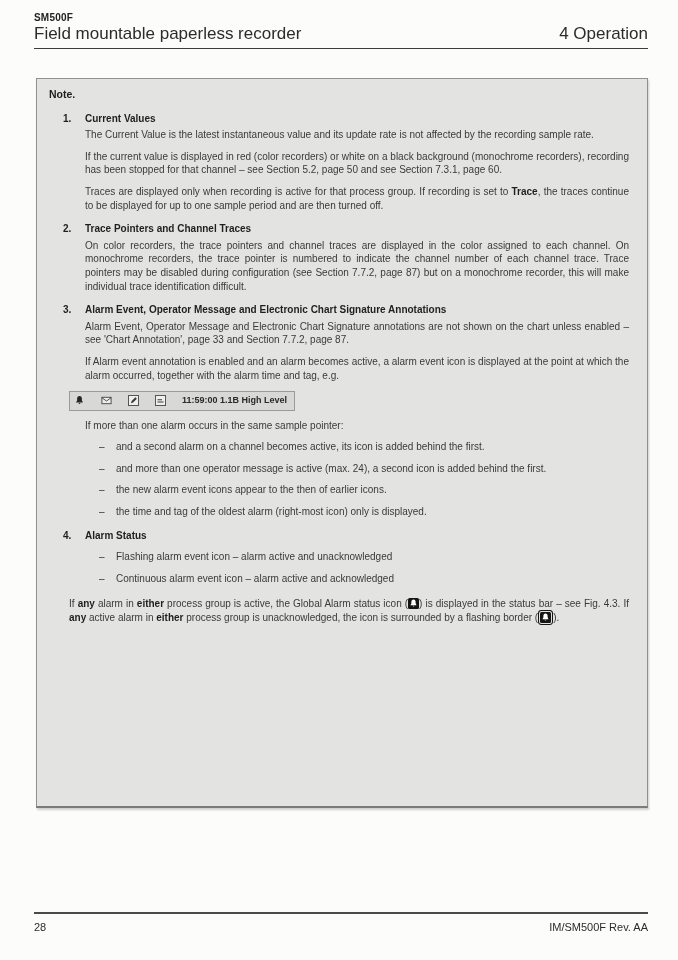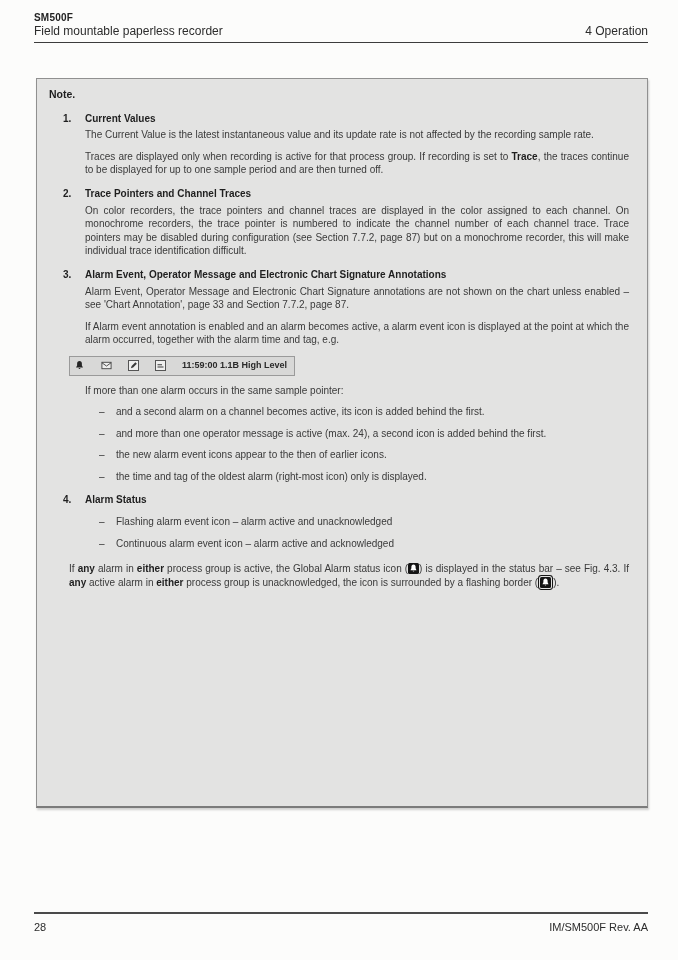--- a/index.html
+++ b/index.html
@@ -10,21 +10,21 @@
     color:#3a3a3a;
     position:relative;
     overflow:hidden;
   }
   .page-header{
     position:absolute;left:34px;right:30px;top:12px;
   }
   .hdr-product{font-size:10px;font-weight:bold;color:#222;letter-spacing:.2px;}
   .hdr-row{
     display:flex;justify-content:space-between;align-items:flex-end;
-    font-size:12px;color:#2c2c2c;
+    font-size:17px;color:#2c2c2c;
     border-bottom:1.5px solid #3c3c3c;
     padding-bottom:4px;margin-top:1px;
   }
   .note-box{
     position:absolute;left:36px;right:30px;top:78px;height:730px;
     background:#e3e3e2;
     border:1px solid #909090;
     border-bottom:2px solid #7b7b7b;
     box-shadow:1px 2px 2px rgba(0,0,0,.18);
     box-sizing:border-box;
@@ -82,20 +82,21 @@
 </div>
 
 <div class="note-box">
   <div class="note-label">Note.</div>
 
   <div class="nitem">
     <span class="nnum">1.</span>
     <div class="nbody">
       <div class="nheading">Current Values</div>
       <p class="first">The Current Value is the latest instantaneous value and its update rate is not affected by the recording sample rate.</p>
+      <p>If the current value is displayed in red (color recorders) or white on a black background (monochrome recorders), recording has been stopped for that channel – see Section 5.2, page 50 and see Section 7.3.1, page 60.</p>
       <p><span>Traces are displayed only when recording is active for that process group. If recording is set to </span><b class="inword">Trace</b><span>, the traces continue to be displayed for up to one sample period and are then turned off.</span></p>
     </div>
   </div>
 
   <div class="nitem">
     <span class="nnum">2.</span>
     <div class="nbody">
       <div class="nheading">Trace Pointers and Channel Traces</div>
       <p class="first">On color recorders, the trace pointers and channel traces are displayed in the color assigned to each channel. On monochrome recorders, the trace pointer is numbered to indicate the channel number of each channel trace. Trace pointers may be disabled during configuration (see Section 7.7.2, page 87) but on a monochrome recorder, this will make individual trace identification difficult.</p>
     </div>

